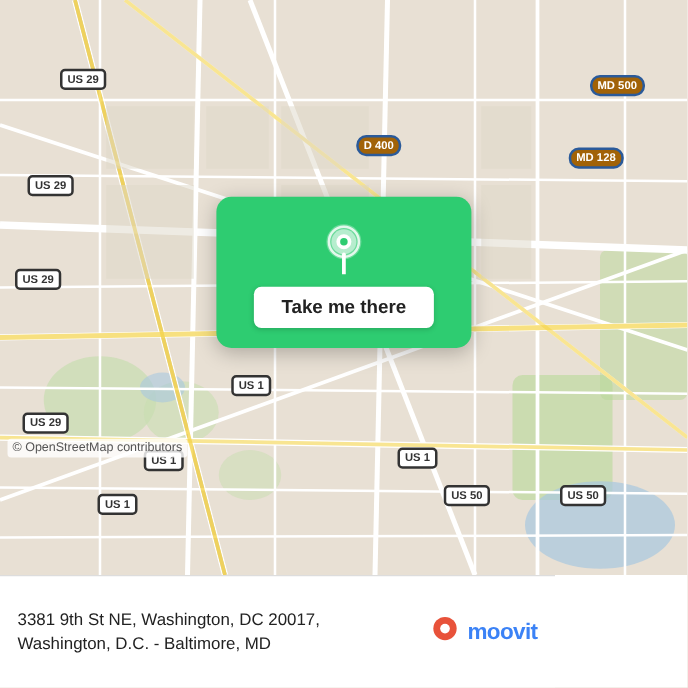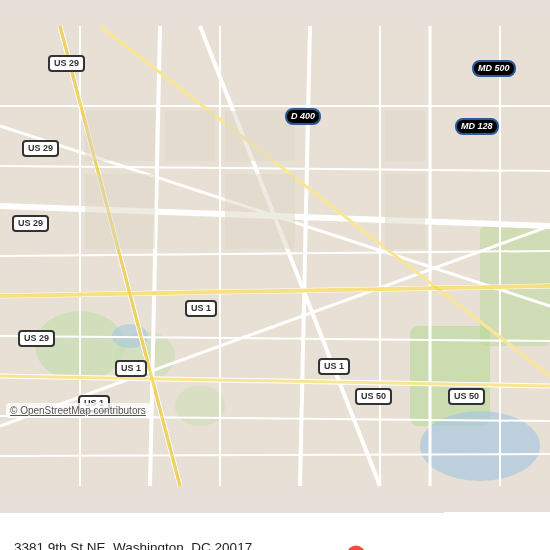--- a/index.html
+++ b/index.html
@@ -7,21 +7,21 @@
     body {
       width: 550px;
       height: 550px;
       overflow: hidden;
       font-family: Arial, sans-serif;
       position: relative;
     }
 
     #map-container {
       width: 550px;
-      height: 512px;
+      height: 460px;
       position: relative;
       overflow: hidden;
       background-color: #e8e0d8;
     }
 
     
     #map-svg {
       width: 100%;
       height: 100%;
     }
@@ -75,21 +75,20 @@
 
     #osm-logo {
       font-size: 10px;
       color: #555;
       position: absolute;
       bottom: 94px;
       left: 6px;
       background: rgba(255,255,255,0.8);
       padding: 2px 4px;
       border-radius: 3px;
-      text-decoration: underline;
     }
 
     #address-text {
       flex: 1;
       font-size: 13.5px;
       color: #222;
       line-height: 1.4;
     }
 
     #moovit-logo {
@@ -123,25 +122,24 @@
       padding: 1px 4px;
       line-height: 1.2;
     }
 
     .road-badge.us {
       background: white;
       border-color: #333;
     }
 
     .road-badge.md {
-      background: #000000;
+      background: #a16207;
       color: white;
       border-color: #2a5a9a;
       border-radius: 8px;
-      font-style: italic;
     }
   </style>
 </head>
 <body>
 
 <div id="map-container">
   
   <svg id="map-svg" viewBox="0 0 550 460" xmlns="http://www.w3.org/2000/svg">
 
     <rect width="550" height="460" fill="#e8e0d4"></rect>
@@ -207,20 +205,35 @@
   <div class="road-badge us" style="top:360px; left:115px;">US 1</div>
   <div class="road-badge us" style="top:395px; left:78px;">US 1</div>
   <div class="road-badge us" style="top:358px; left:318px;">US 1</div>
   <div class="road-badge us" style="top:388px; left:355px;">US 50</div>
   <div class="road-badge us" style="top:388px; left:448px;">US 50</div>
   <div class="road-badge md" style="top:60px; left:472px;">MD 500</div>
   <div class="road-badge md" style="top:108px; left:285px;">D 400</div>
   <div class="road-badge md" style="top:118px; left:455px;">MD 128</div>
 
   
+  <div id="location-card">
+
+    <svg id="pin-icon" viewBox="0 0 44 44" xmlns="http://www.w3.org/2000/svg">
+      <circle cx="22" cy="18" r="14" fill="white" opacity="0.3"></circle>
+      <circle cx="22" cy="18" r="10" fill="white" opacity="0.5"></circle>
+      <circle cx="22" cy="18" r="6" fill="white"></circle>
+      <circle cx="22" cy="18" r="3" fill="#2ecc71"></circle>
+
+      <path d="M22 28 L22 44" stroke="white" stroke-width="3" stroke-linecap="round"></path>
+
+      <circle cx="22" cy="18" r="12" fill="none" stroke="white" stroke-width="2" opacity="0.8"></circle>
+    </svg>
+
+    <button id="take-me-there-btn">Take me there</button>
+  </div>
 
   
   <div id="osm-logo">
     <span>© OpenStreetMap contributors</span>
   </div>
 </div>
 
 <div id="info-bar">
   <div id="address-text">3381 9th St NE, Washington, DC 20017, Washington, D.C. - Baltimore, MD</div>
 

